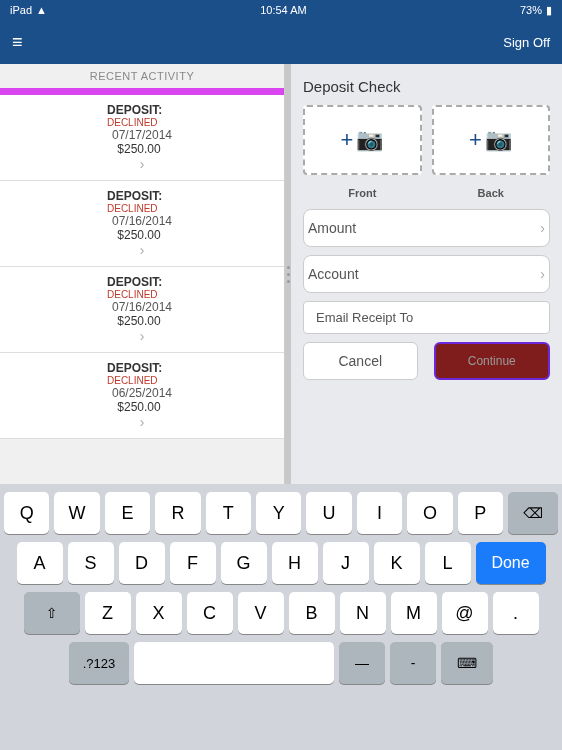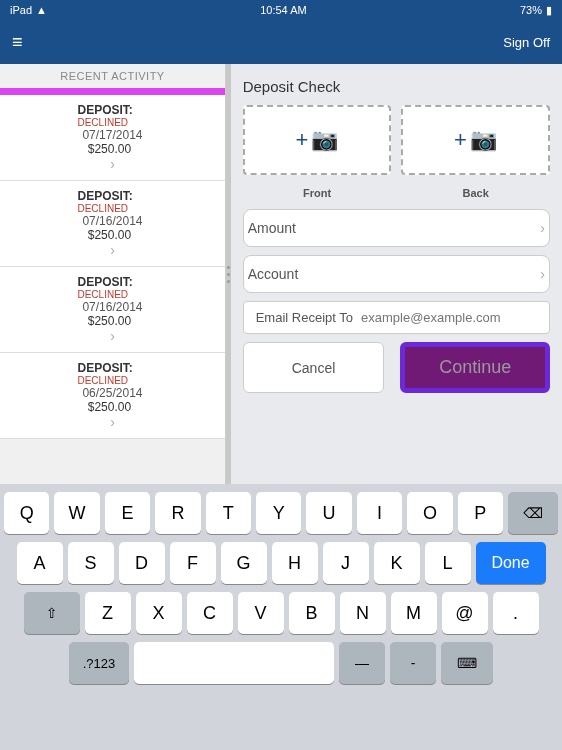--- a/index.html
+++ b/index.html
@@ -232,24 +232,24 @@
       border: 1px solid #ccc;
       border-radius: 6px;
       font-size: 14px;
       color: #555;
       cursor: pointer;
       text-align: center;
     }
     .continue-btn {
       flex: 1;
       padding: 10px;
-      background: #701a75;
-      border: 5px solid #6d28d9;
+      background: #7f1d1d;
+      border: 2px solid #6d28d9;
       border-radius: 6px;
-      font-size: 18px;
+      font-size: 12px;
       color: #999;
       cursor: pointer;
       text-align: center;
     }
 
     
     .keyboard-area {
       width: 100%;
       background: #d1d5db;
       padding: 8px 4px 4px 4px;
@@ -414,21 +414,20 @@
       <span class="chevron-right">›</span>
     </div>
 
     <div class="form-field">
       <span class="form-field-label">Account</span>
       <span class="chevron-right">›</span>
     </div>
 
     <div class="email-field">
       <span class="email-field-label">Email Receipt To</span>
-      <input class="email-input" type="email" placeholder="example@example.com" style="">
     </div>
 
     <div class="button-row">
       <button class="cancel-btn">Cancel</button>
       <button class="continue-btn">Continue</button>
     </div>
   </div>
 </div>
 
 <div class="keyboard-area">

